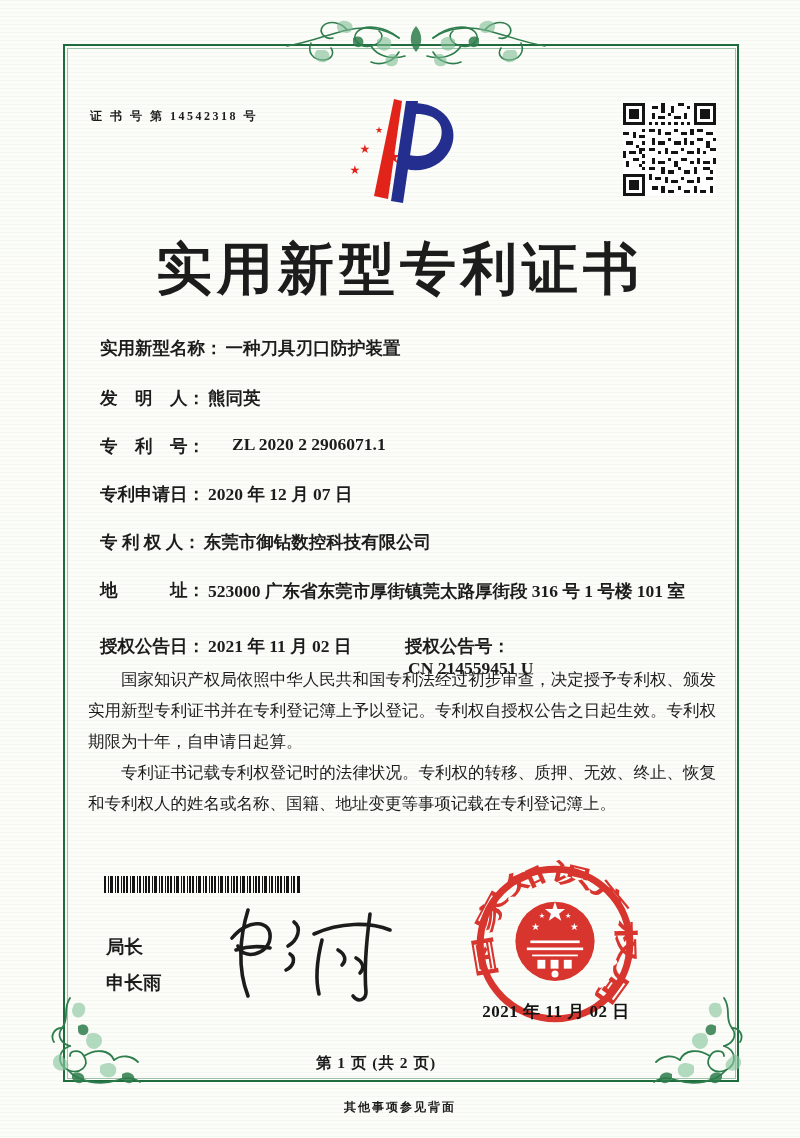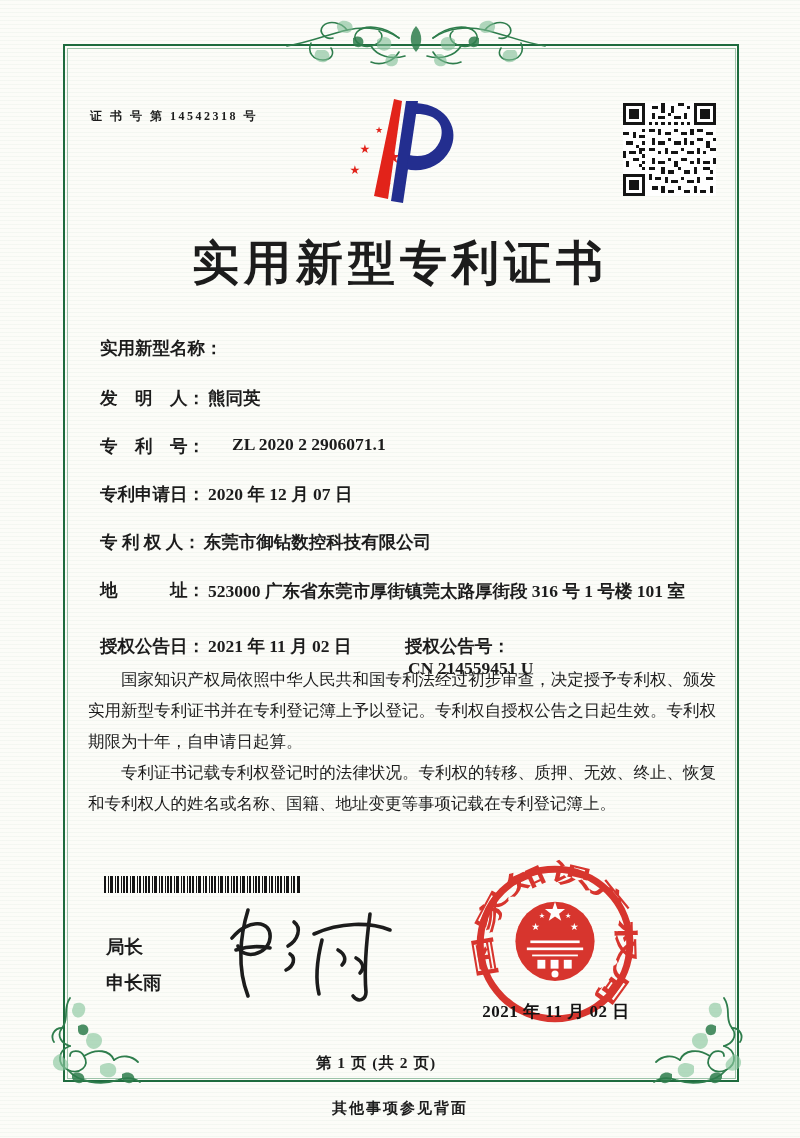--- a/index.html
+++ b/index.html
@@ -11,37 +11,37 @@
     font-family:"Liberation Serif","DejaVu Serif",serif;color:#1c1c1c;
   }
   .frame{position:absolute;left:63px;top:44px;width:676px;height:1038px;border:2.5px solid #1e6b3e;box-sizing:border-box;}
   .frame::after{content:"";position:absolute;inset:1.5px;border:1.5px solid #9dc4aa;}
   .orn-top{position:absolute;left:283px;top:16px;width:266px;height:60px;z-index:3;}
   .orn-bl{position:absolute;left:46px;top:996px;width:96px;height:100px;z-index:3;}
   .orn-br{position:absolute;left:652px;top:996px;width:96px;height:100px;z-index:3;transform:scaleX(-1);}
   .cert-no{position:absolute;left:90px;top:108px;font-size:12px;font-weight:600;letter-spacing:2.5px;}
   .logo{position:absolute;left:336px;top:93px;width:132px;height:115px;}
   .qr{position:absolute;left:623px;top:102px;width:93px;height:95px;}
-  .title{position:absolute;left:0;top:232px;width:100%;margin:0;text-align:center;font-size:47px;font-weight:700;letter-spacing:5px;}
+  .title{position:absolute;left:0;top:232px;width:100%;margin:0;text-align:center;font-size:56px;font-weight:700;letter-spacing:5px;}
   .fields{position:absolute;left:90px;top:336px;width:636px;font-size:17.5px;font-weight:600;}
   .frow{position:absolute;left:10px;display:flex;align-items:flex-start;white-space:nowrap;}
   .r1{top:0;} .r2{top:50px;} .r3{top:98px;gap:24px;} .r4{top:146px;} .r5{top:194px;} .r6{top:242px;} .r7{top:298px;}
   .lab{white-space:pre;}
   .val{margin-left:3px;}
   .r6 .val{white-space:normal;width:508px;line-height:27px;}
   .r7 .p2{position:absolute;left:305px;top:0;display:flex;flex-direction:column;}
   .paras{position:absolute;left:88px;top:664px;width:628px;font-size:16.5px;line-height:31px;text-align:justify;font-weight:500;}
   .paras p{margin:0;text-indent:2em;}
   .barcode{position:absolute;left:104px;top:876px;width:196px;height:17px;}
   .director{position:absolute;left:106px;top:929px;font-size:18.5px;font-weight:600;line-height:36px;}
   .sig{position:absolute;left:218px;top:896px;width:200px;height:114px;}
   .seal{position:absolute;left:467px;top:856px;width:176px;height:176px;z-index:2;}
   .seal-date{position:absolute;left:470px;top:1000px;width:172px;text-align:center;font-size:17px;font-weight:600;color:#141414;z-index:4;letter-spacing:.5px;}
   .page-info{position:absolute;left:0;top:1053px;width:752px;text-align:center;font-size:15.5px;font-weight:600;letter-spacing:1px;}
-  .back-note{position:absolute;left:0;top:1099px;width:100%;text-align:center;font-size:15px;font-weight:600;letter-spacing:2px;}
+  .back-note{position:absolute;left:0;top:1099px;width:100%;text-align:center;font-size:12px;font-weight:600;letter-spacing:2px;}
 </style>
 </head>
 <body>
 
 <div class="page">
 
   <div class="frame"></div>
 
   <svg class="orn-top" viewBox="0 0 266 60" aria-hidden="true">
     <g id="ohl">
@@ -137,20 +137,21 @@
         <path d="M2 2h3v3H2z M24 2h3v3h-3z M2 24h3v3H2z"></path>
       </g>
     <path fill="#141414" d="M8 6h1v1H8z M10 6h1v1h-1z M12 6h1v1h-1z M14 6h1v1h-1z M16 6h1v1h-1z M18 6h1v1h-1z M20 6h1v1h-1z M6 8h1v1H6z M6 10h1v1H6z M6 12h1v1H6z M6 14h1v1H6z M6 16h1v1H6z M6 18h1v1H6z M6 20h1v1H6z M9 1h2v1H9z M12 0h1v3h-1z M15 1h1v2h-1z M17 0h2v1h-2z M20 1h1v1h-1z M9 3h1v2h-1z M11 4h2v1h-2z M14 3h1v1h-1z M16 4h2v1h-2z M19 3h1v2h-1z M8 8h2v1h-2z M11 8h1v2h-1z M13 9h2v1h-2z M16 8h1v1h-1z M18 9h2v1h-2z M21 8h1v2h-1z M23 8h2v1h-2z M26 9h2v1h-2z M0 9h2v1H0z M3 9h1v2h-1z M5 10h1v1H5z M1 12h2v1H1z M4 13h1v1H4z M0 15h1v2H0z M2 15h2v1H2z M5 14h1v2h-1z M1 18h1v2h-1z M3 17h2v1H3z M5 19h1v1H5z M9 11h1v2h-1z M11 12h2v1h-2z M14 11h1v1h-1z M16 12h2v1h-2z M19 11h1v2h-1z M21 12h1v1h-1z M23 11h2v1h-2z M26 12h1v2h-1z M28 11h1v1h-1z M8 14h2v1h-2z M11 15h1v1h-1z M13 14h1v2h-1z M15 15h2v1h-2z M18 14h1v1h-1z M20 15h2v1h-2z M23 14h1v2h-1z M25 15h1v1h-1z M27 14h2v1h-2z M9 17h1v2h-1z M11 18h2v1h-2z M14 17h1v1h-1z M16 18h1v2h-1z M18 17h2v1h-2z M21 18h1v1h-1z M23 17h1v2h-1z M25 18h2v1h-2z M28 17h1v2h-1z M8 20h2v1h-2z M12 20h1v2h-1z M14 21h2v1h-2z M17 20h1v1h-1z M19 21h2v1h-2z M22 20h1v2h-1z M25 20h2v1h-2z M27 21h1v1h-1z M8 22h1v2h-1z M10 23h2v1h-2z M13 23h1v2h-1z M15 24h2v1h-2z M18 23h1v1h-1z M20 24h2v1h-2z M23 23h1v2h-1z M26 23h2v1h-2z M9 26h2v1h-2z M12 26h1v2h-1z M14 27h2v1h-2z M17 26h1v1h-1z M19 27h2v1h-2z M22 26h1v2h-1z M24 27h2v1h-2z M27 26h1v2h-1z"></path>
   </svg>
 
   <h1 class="title">实用新型专利证书</h1>
 
   <div class="fields">
     <div class="frow r1">
       <span class="lab">实用新型名称：</span>
+      <span class="val">一种刀具刃口防护装置</span>
     </div>
     <div class="frow r2">
       <span class="lab">发　明　人：</span>
       <span class="val">熊同英</span>
     </div>
     <div class="frow r3">
       <span class="lab">专　利　号：</span>
       <span class="val">ZL 2020 2 2906071.1</span>
     </div>
     <div class="frow r4">

